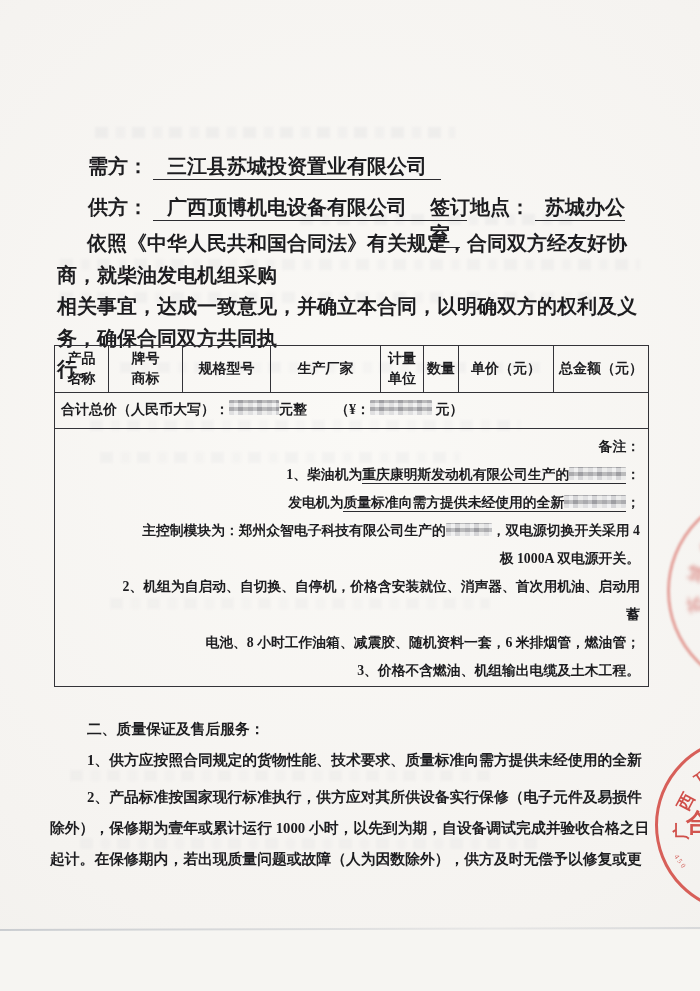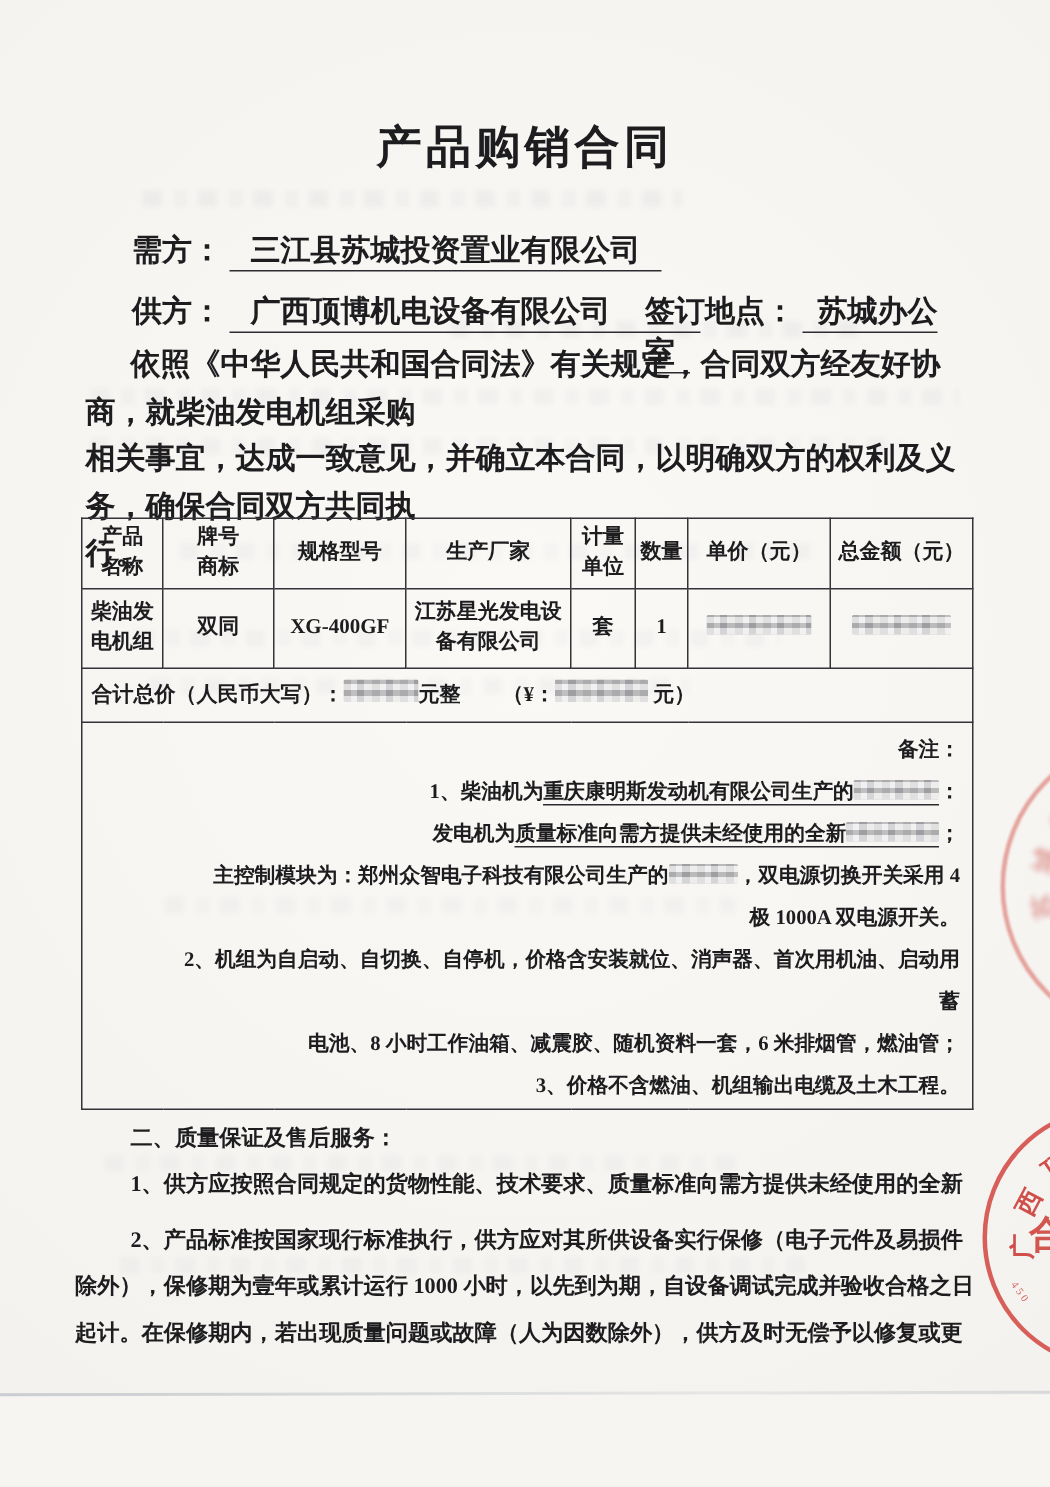--- a/index.html
+++ b/index.html
@@ -37,21 +37,21 @@
     font-size:14px;font-weight:600;line-height:1.45;}
   table.goods .hd{white-space:pre-line;font-weight:700;}
   table.goods tr.trh{height:47px;} table.goods tr.trd{height:53px;}
   table.goods tr.trt{height:36px;} table.goods tr.trr td{height:219px;vertical-align:top;}
   td.mfr{padding:0 8px;}
   td.totalrow{text-align:left !important;padding-left:6px !important;}
   .sp28{display:inline-block;width:28px;}
   .remarks{text-align:right;font-size:13.8px;line-height:28px;padding:3px 6px 0 8px;font-weight:600;}
   .rind{text-indent:44px;}
   .u2{border-bottom:1.3px solid #2c2c30;padding-bottom:1px;}
-  .sec2{position:absolute;left:50px;top:714px;width:608px;font-size:14.8px;font-weight:600;line-height:31px;margin-top:30px;}
+  .sec2{position:absolute;left:50px;top:714px;width:608px;font-size:14.8px;font-weight:600;line-height:31px;}
   .sec2 .gap{height:6px;}
   .sec2 .hd2{font-weight:700;text-indent:37px;}
   .sec2 .ind2{text-indent:37px;}
   
   .stamp{position:absolute;border-radius:50%;pointer-events:none;}
   .stamp-top{left:667px;top:490px;width:196px;height:196px;border:3px solid rgba(214,92,84,.55);
     filter:blur(.8px);}
   .stamp-top .sc{position:absolute;left:50%;top:50%;width:18px;height:18px;margin:-9px 0 0 -9px;
     color:rgba(205,80,74,.5);font-size:17px;font-weight:700;filter:blur(1.6px);}
   .stamp-bot{left:655px;top:737px;width:170px;height:170px;border:3.5px solid rgba(209,62,55,.82);
@@ -75,21 +75,20 @@
   <div class="ghost" style="left:300px;top:214px;width:280px;"></div>
   <div class="ghost" style="left:60px;top:259px;width:580px;opacity:.42;"></div>
   <div class="ghost" style="left:60px;top:292px;width:540px;opacity:.4;"></div>
   <div class="ghost" style="left:120px;top:362px;width:420px;opacity:.38;"></div>
   <div class="ghost" style="left:90px;top:420px;width:430px;opacity:.38;"></div>
   <div class="ghost" style="left:100px;top:452px;width:360px;opacity:.36;"></div>
   <div class="ghost" style="left:110px;top:598px;width:380px;opacity:.34;"></div>
   <div class="ghost" style="left:70px;top:770px;width:420px;opacity:.34;"></div>
   <div class="ghost" style="left:80px;top:838px;width:460px;opacity:.32;"></div>
 
-  <h1 class="title">产品购销合同</h1>
 
   <div class="row row1">
     <span>需方：</span>
     <span class="u">三江县苏城投资置业有限公司</span>
   </div>
 
   <div class="row row2">
     <span>供方：</span>
     <span class="u ext">广西顶博机电设备有限公司</span>
     <span class="rright">
@@ -122,30 +121,20 @@
 名称</td>
       <td class="hd">牌号
 商标</td>
       <td class="hd">规格型号</td>
       <td class="hd">生产厂家</td>
       <td class="hd">计量
 单位</td>
       <td class="hd">数量</td>
       <td class="hd">单价（元）</td>
       <td class="hd">总金额（元）</td>
-    </tr>
-    <tr class="trd">
-      <td>柴油发电机组</td>
-      <td>双同</td>
-      <td>XG-400GF</td>
-      <td class="mfr">江苏星光发电设备有限公司</td>
-      <td>套</td>
-      <td>1</td>
-      <td><span class="redact" style="width:70px;"></span></td>
-      <td><span class="redact" style="width:66px;"></span></td>
     </tr>
     <tr class="trt">
       <td colspan="8" class="totalrow">
         <span>合计总价（人民币大写）：</span><span class="redact" style="width:50px;height:15px;"></span><span>元整</span><span class="sp28"></span><span>（¥：</span><span class="redact" style="width:62px;height:15px;"></span><span> 元）</span>
       </td>
     </tr>
     <tr class="trr">
       <td colspan="8">
         <div class="remarks">
           <div>备注：</div>

